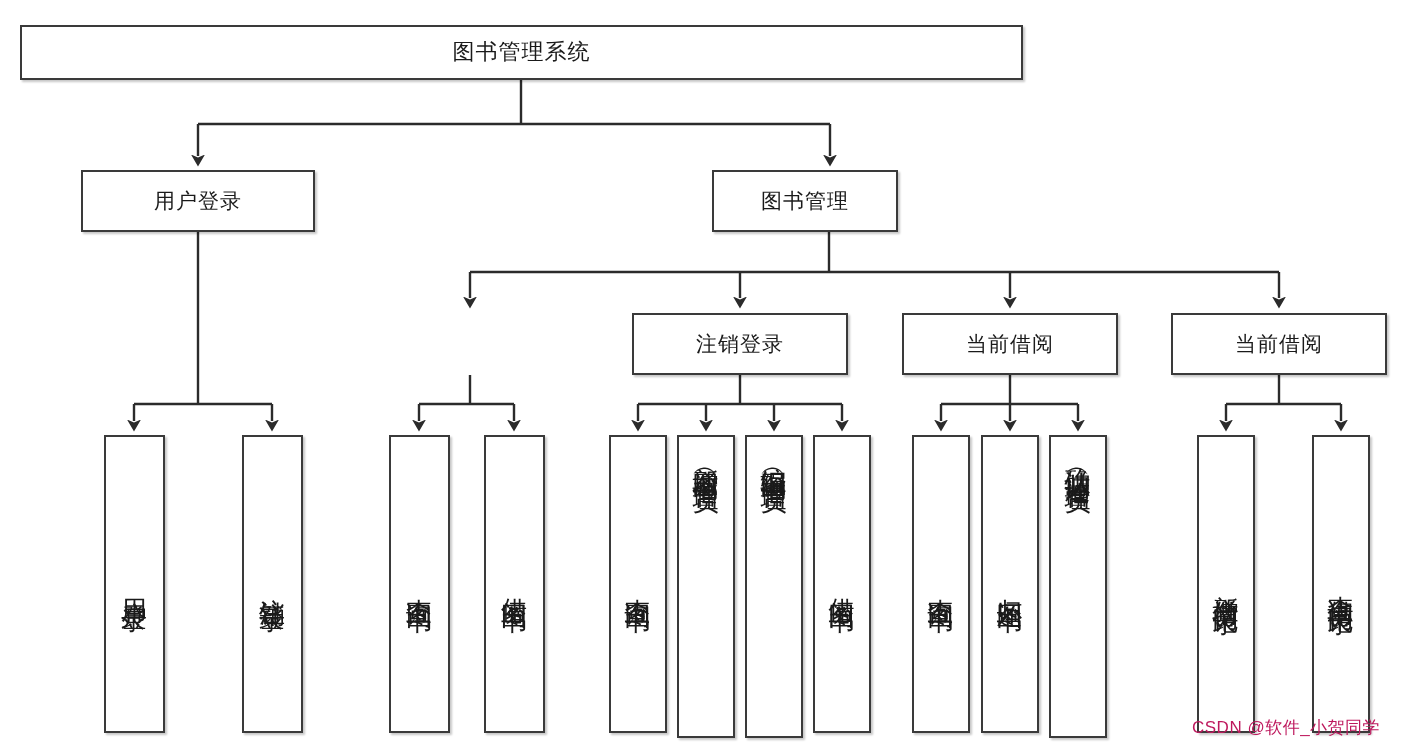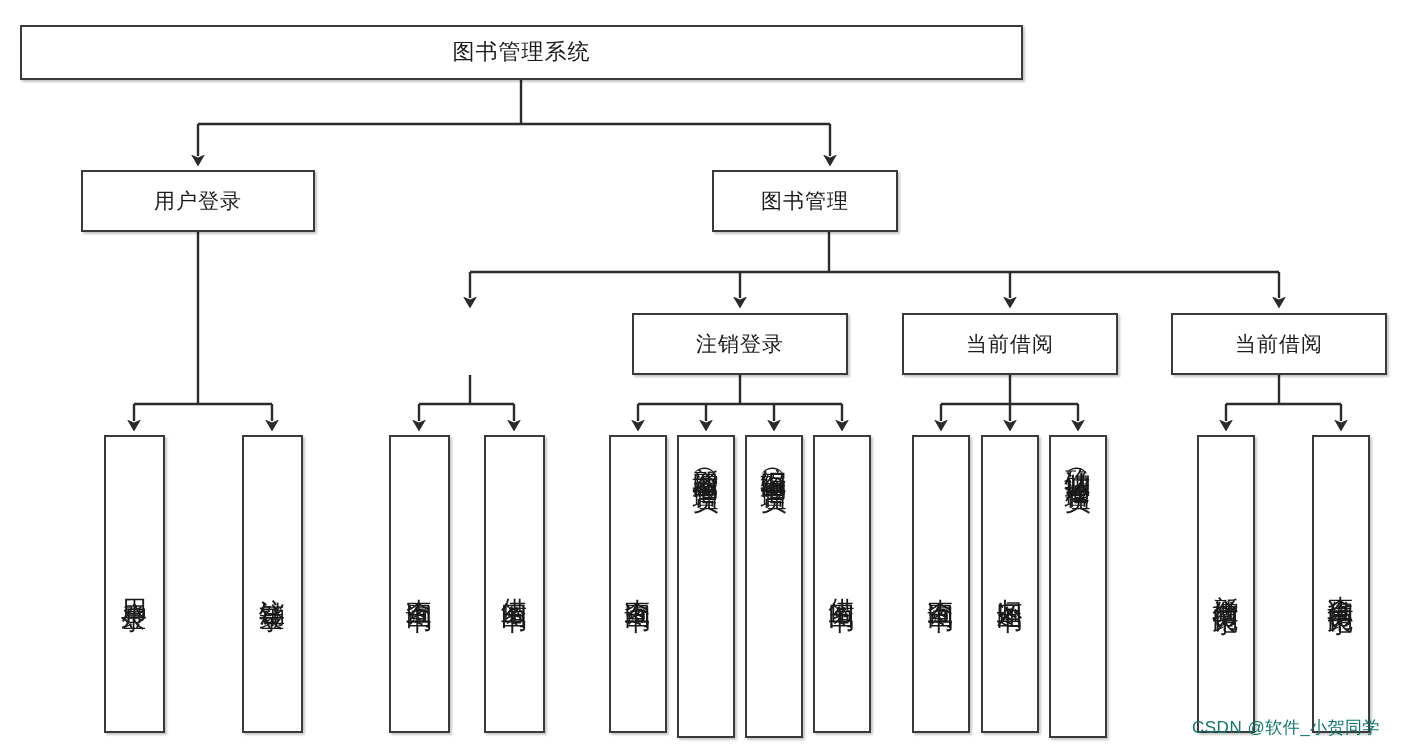--- a/index.html
+++ b/index.html
@@ -62,21 +62,21 @@
     white-space:nowrap;
   }
   
   .v-center{
     align-items:center;
     padding-top:0;
   }
   .watermark{
     position:absolute;
     font-size:17px;
-    color:#0f766e;
+    color:#be185d;
     white-space:nowrap;
     letter-spacing:0.5px;
     user-select:none;
   }
 </style>
 </head>
 <body>
 
 <div id="canvas">
 

